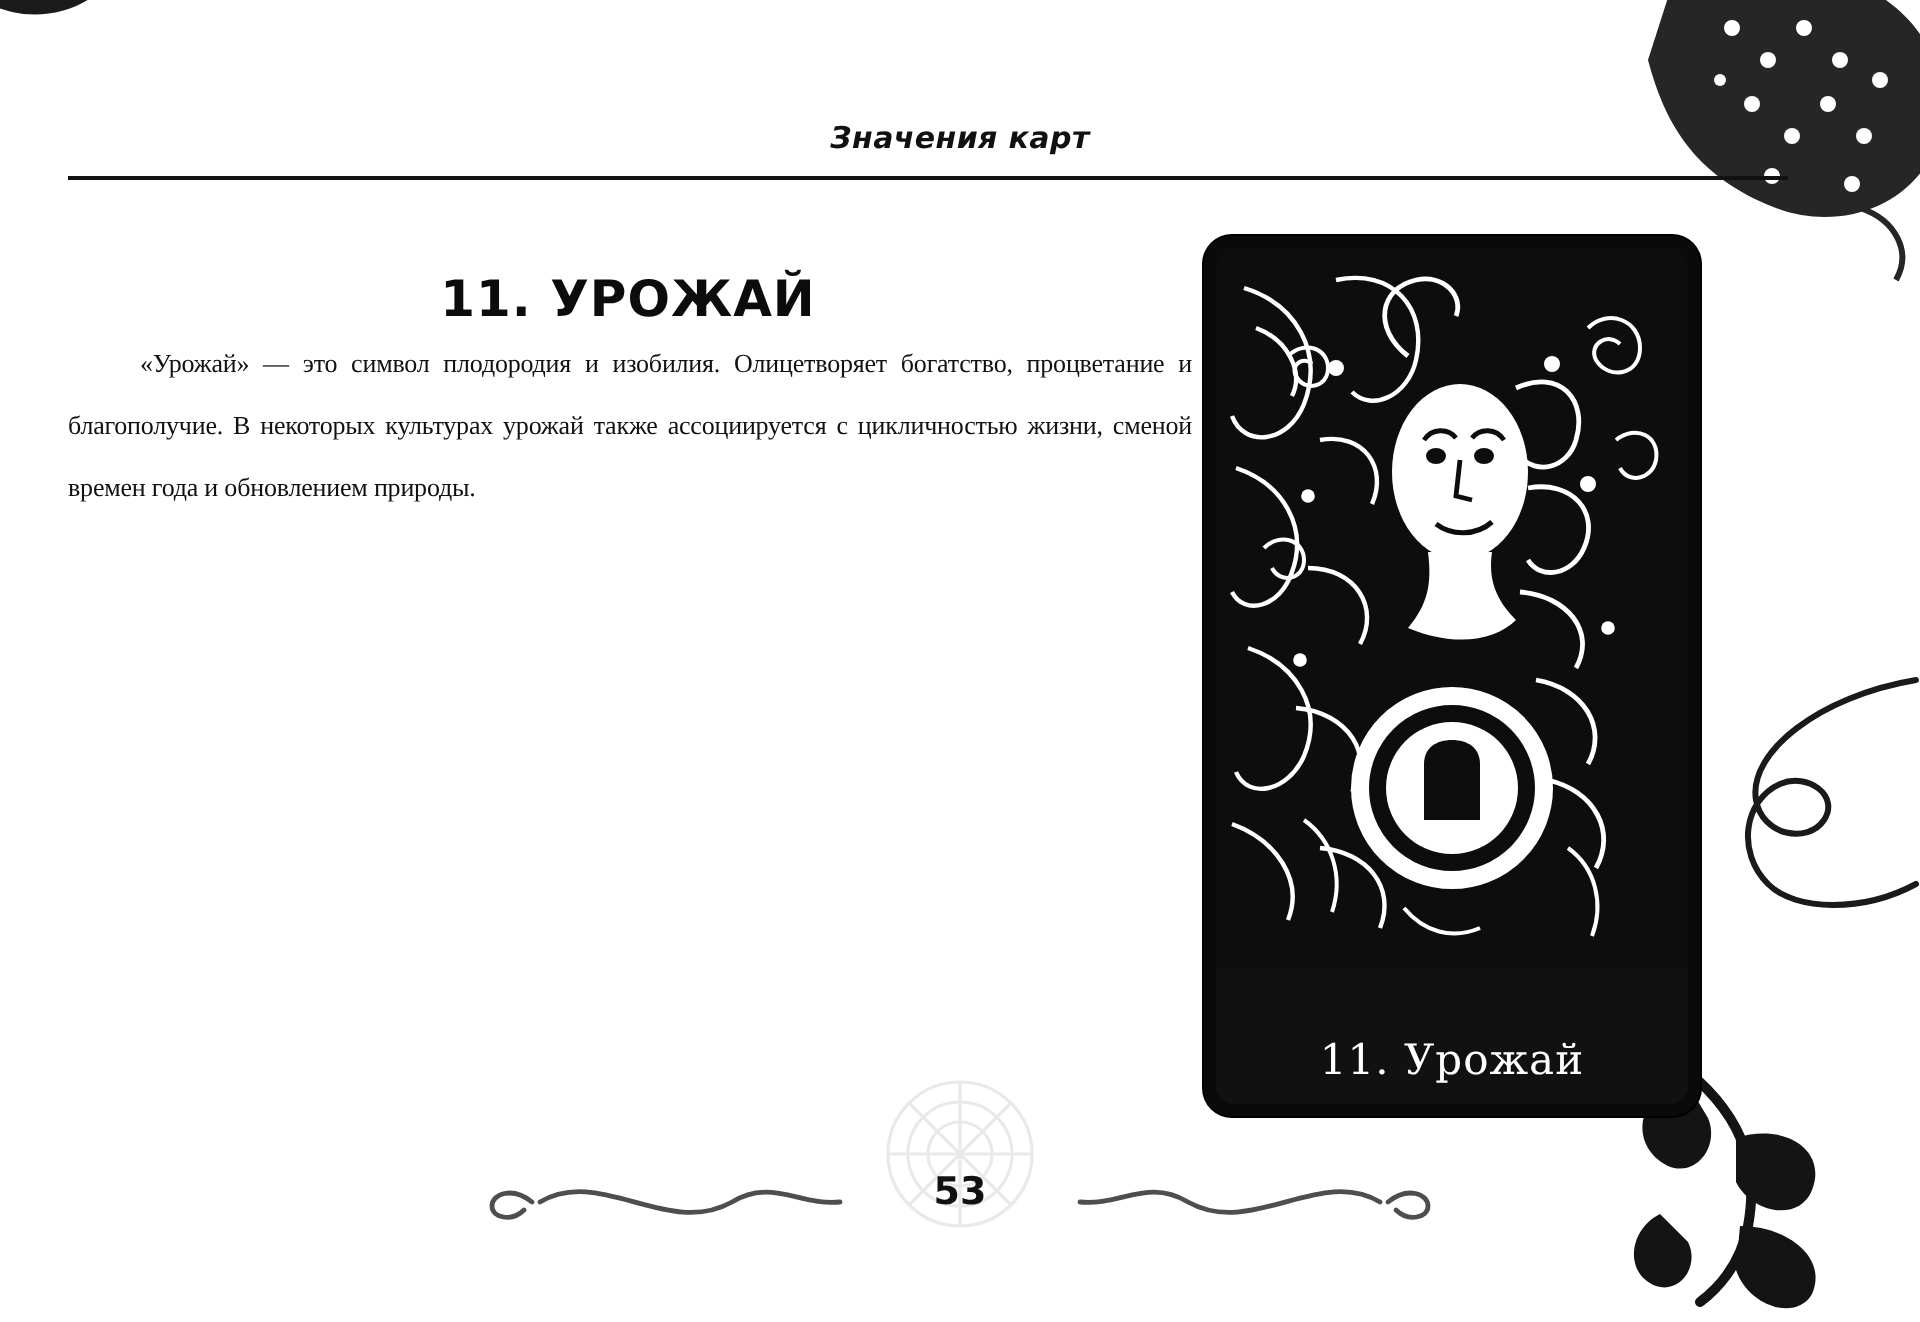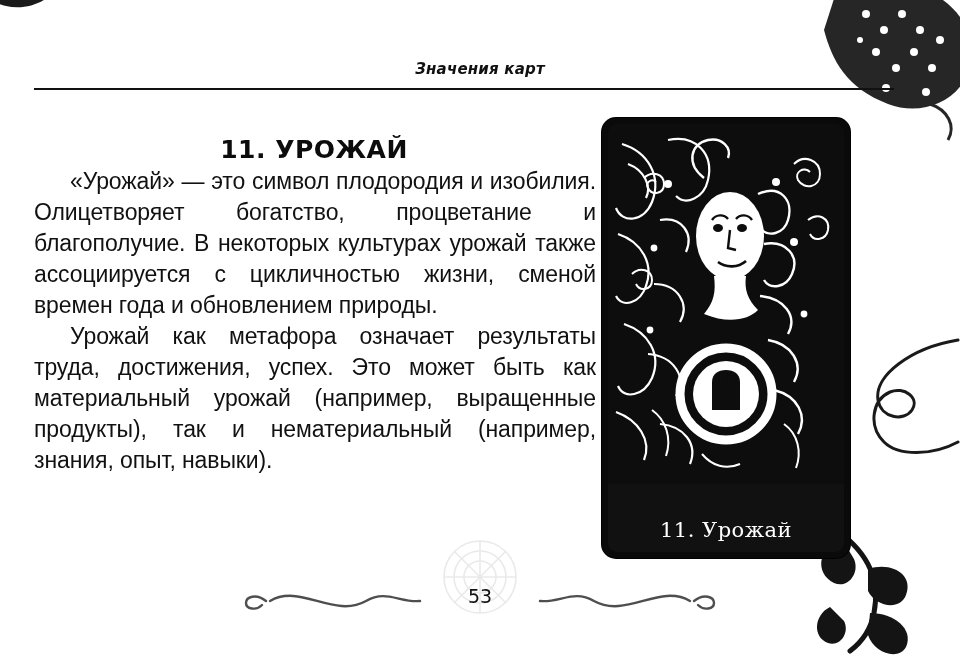--- a/index.html
+++ b/index.html
@@ -93,22 +93,22 @@
   
   .body-col {
     position: absolute;
     top: 166px;
     left: 34px;
     width: 562px;
   }
   .body-col p {
     margin: 0;
     text-indent: 36px;
-    font-family: Liberation Sans, sans-serif;
-    font-size: 23px;
+    font-family: Liberation Serif, serif;
+    font-size: 13px;
     line-height: 31px;
     text-align: justify;
     color: #111;
     letter-spacing: -0.1px;
   }
   .body-col p + p {
     margin-top: 0px;
   }
 
   
@@ -157,21 +157,21 @@
     width: 960px;
     height: 60px;
   }
   .folio {
     position: absolute;
     left: 0;
     width: 960px;
     top: 8px;
     text-align: center;
     font-family: "DejaVu Sans", sans-serif;
-    font-weight: normal;
+    font-weight: bold;
     font-size: 19px;
     color: #111;
   }
   .flourish {
     position: absolute;
     top: 0;
     left: 230px;
     width: 500px;
     height: 46px;
     opacity: 0.75;
@@ -227,21 +227,20 @@
     <path d="M20,86 C4,94 2,116 18,122 C30,126 40,112 34,100 Z" fill="#141414"></path>
   </svg>
 
   <div class="running-head">Значения карт</div>
   <div class="rule"></div>
 
   <h1 class="chapter-title">11. УРОЖАЙ</h1>
 
   <div class="body-col">
     <p>«Урожай» — это символ плодородия и изобилия. Олицетворяет богатство, процветание и благополучие. В некоторых культурах урожай также ассоциируется с цикличностью жизни, сменой времен года и обновлением природы.</p>
-    <p>Урожай как метафора означает результаты труда, достижения, успех. Это может быть как материальный урожай (например, выращенные продукты), так и нематериальный (например, знания, опыт, навыки).</p>
   </div>
 
   <div class="card">
     <div class="card-inner">
       <svg class="card-art" viewBox="0 0 236 360" aria-hidden="true">
         <rect x="0" y="0" width="236" height="360" fill="#0d0d0d"></rect>
 
         <g stroke="#ffffff" stroke-width="2.2" fill="none">
           <path d="M14,20 C40,28 54,52 44,78 C36,98 14,100 8,84"></path>
           <path d="M20,40 C36,46 44,62 38,74"></path>

